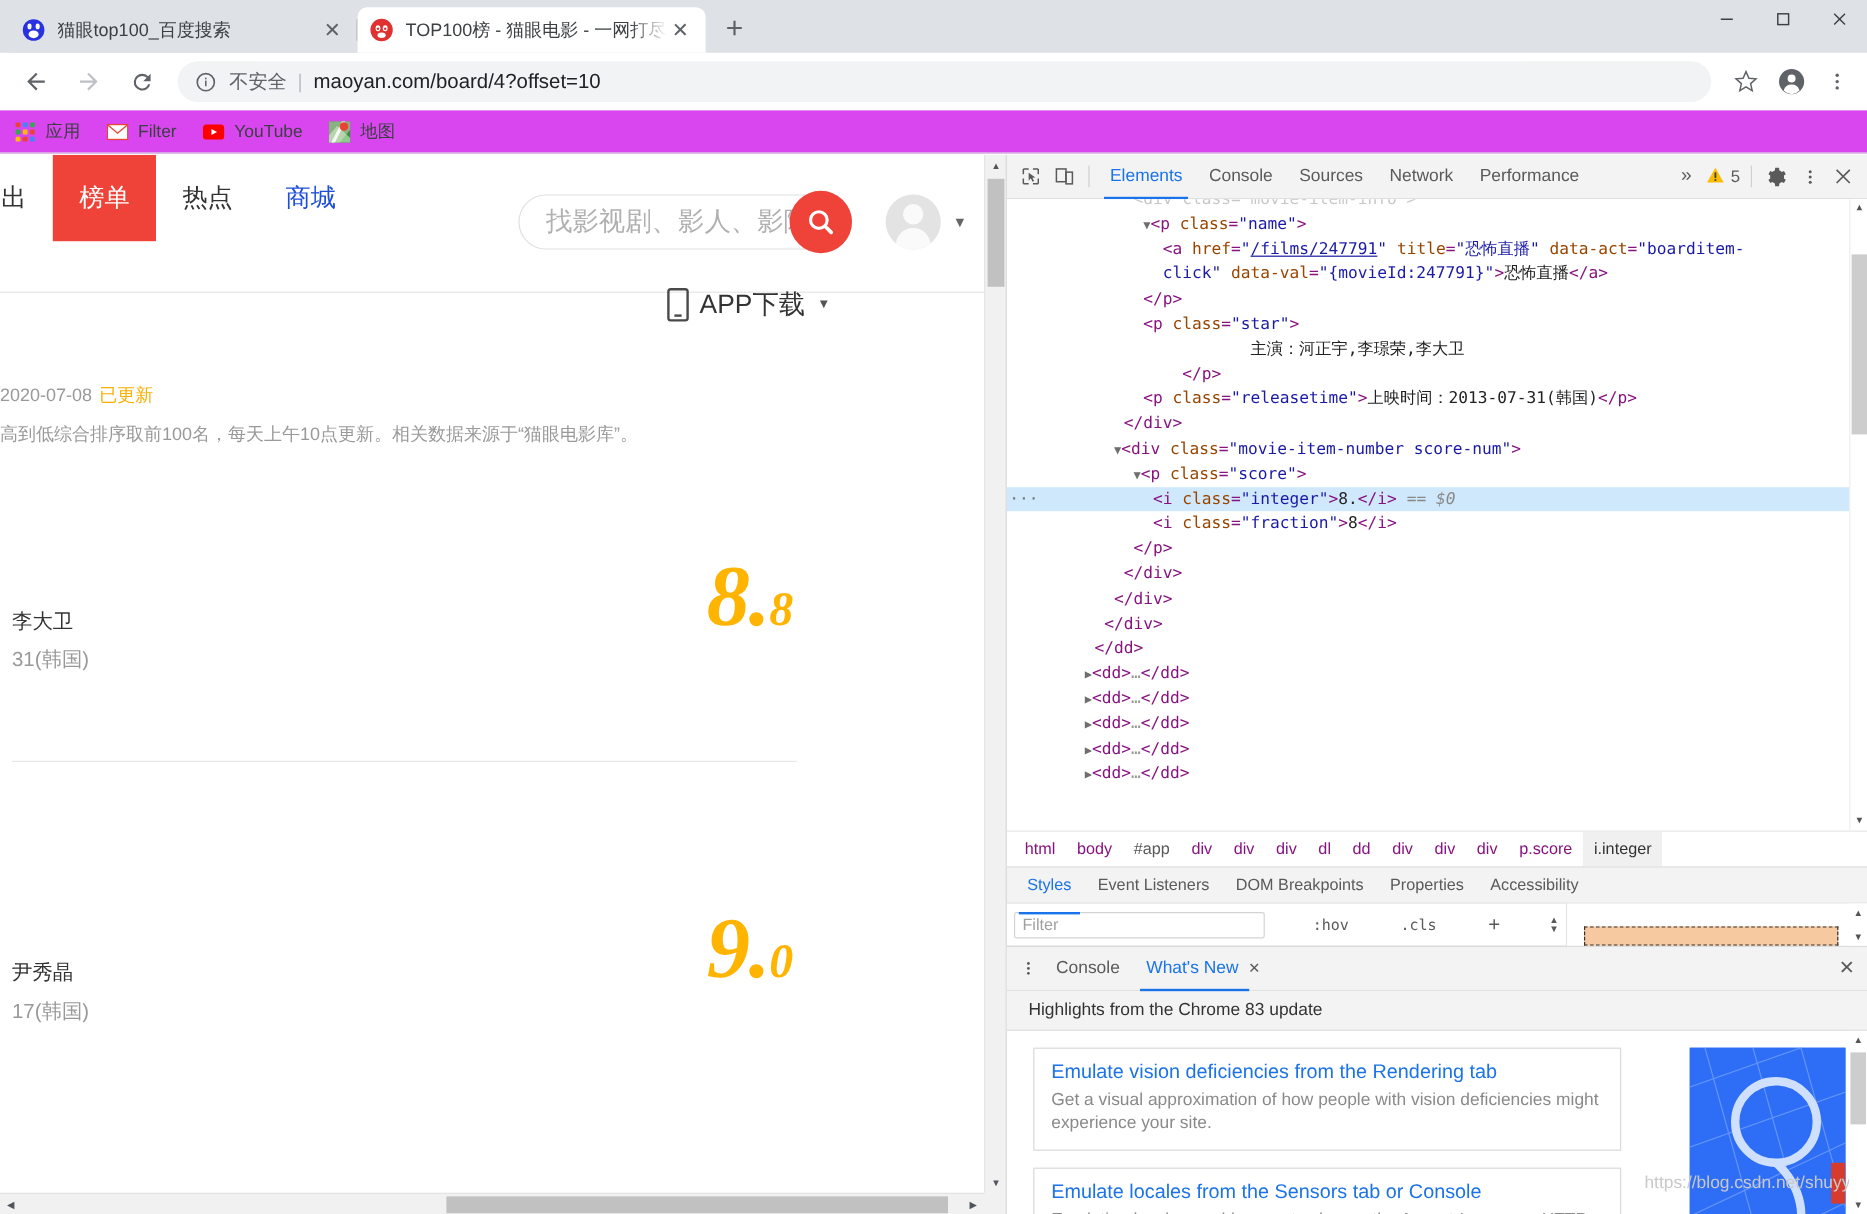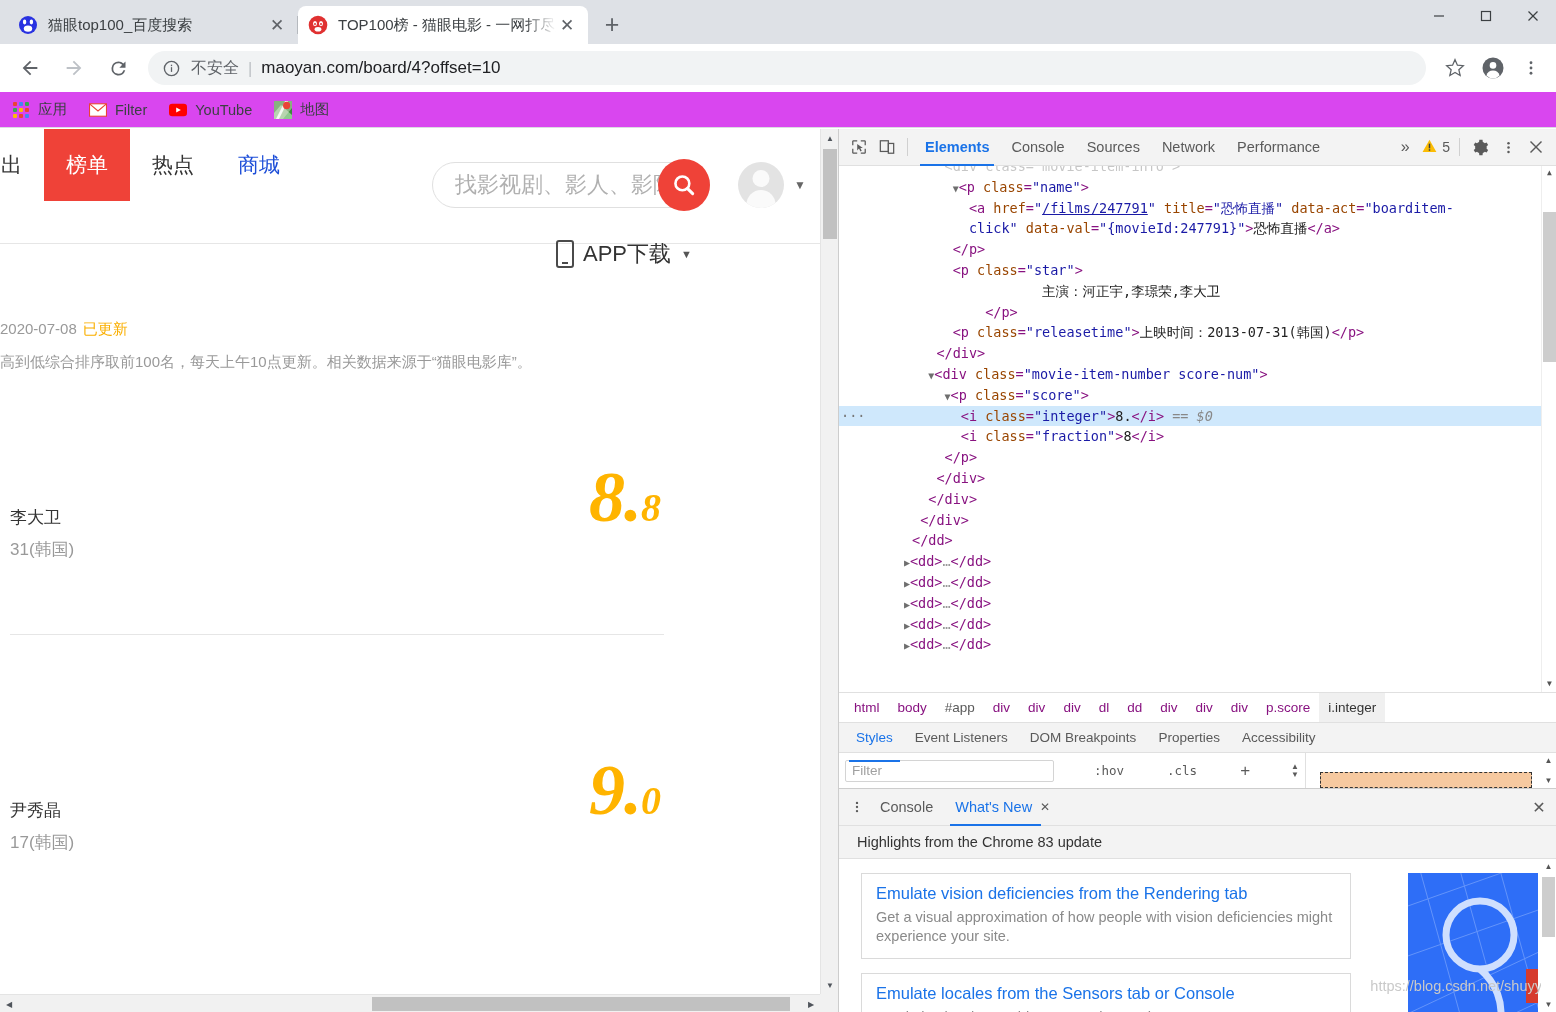--- a/index.html
+++ b/index.html
@@ -169,21 +169,21 @@
     height: 37px; display:flex; align-items:center; border-bottom:1px solid #e0e0e0;
     padding: 0 6px; background:#f3f3f3; flex:0 0 37px;
   }
   .dt-ico { width:28px;height:28px;display:flex;align-items:center;justify-content:center;color:#5a5a5a;}
   .dt-vsep{width:1px;height:18px;background:#d0d0d0;margin:0 6px;}
   .dt-tabs{display:flex;align-items:center;height:37px;}
   .dt-tab{
     padding:0 11px;height:37px;display:flex;align-items:center;font-size:14.5px;color:#5a5a5a;
     position:relative;white-space:nowrap;
   }
-  .dt-tab.active{color:#1a73e8;font-weight:bold;}
+  .dt-tab.active{color:#1a73e8;}
   .dt-tab.active::after{content:"";position:absolute;left:6px;right:6px;bottom:0;height:2px;background:#1a73e8;}
   .dt-right{margin-left:auto;display:flex;align-items:center;}
   .warnbadge{display:flex;align-items:center;font-size:14px;color:#5a5a5a;margin:0 3px;}
   .warn-tri{margin-right:5px;}
 
   
   .dt-dom {
     flex: 0 0 526px; overflow:hidden; position:relative; background:#fff;
     font-family:"DejaVu Sans Mono", monospace; font-size:13.5px; line-height:20.8px;
     padding: 2px 0 0 0;

